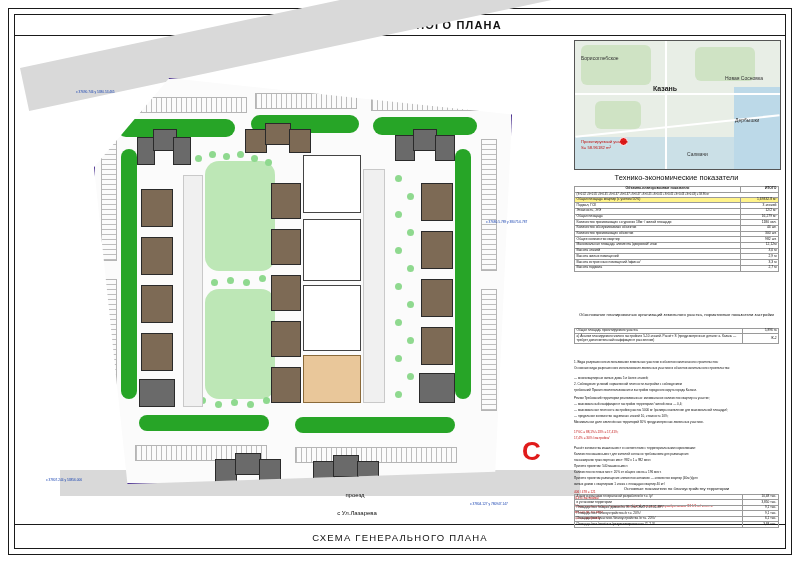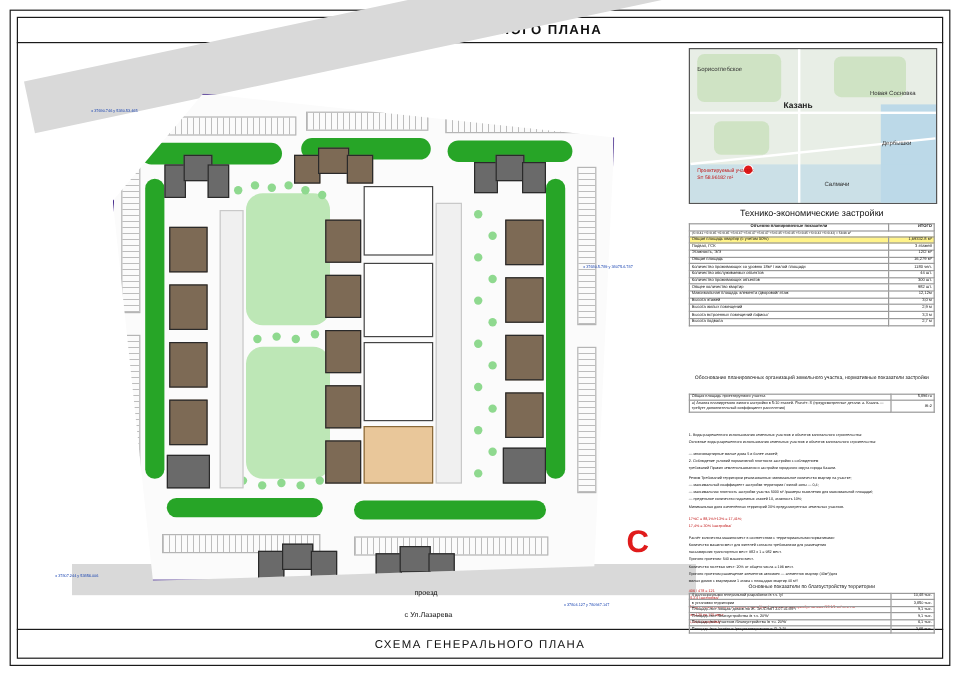--- a/index.html
+++ b/index.html
@@ -223,21 +223,21 @@
       <div class="map-label" style="left:150px;top:34px;">Новая Сосновка</div>
       <div class="map-label" style="left:6px;top:14px;">Борисоглебское</div>
       <div class="map-label" style="left:160px;top:76px;">Дербышки</div>
       <div class="map-label" style="left:112px;top:110px;">Салмачи</div>
       <div class="map-city" style="left:78px;top:44px;">Казань</div>
       <div class="map-pin" style="left:44px;top:96px;"></div>
       <div class="map-callout" style="left:6px;top:98px;white-space:pre;">Проектируемый участок
 S= 58.96182 m²</div>
     </div>
 
-    <div class="tep-title">Технико-экономические застройки</div>
+    <div class="tep-title">Технико-экономические показатели</div>
 
     <table class="tep-table">
       <tbody>
         <tr>
           <td class="hd">Объемно-планировочные показатели</td>
           <td class="hd num">ИТОГО</td>
         </tr>
         <tr>
           <td class="tep-formula" colspan="2">(S×0.42 +S×0.45 +S×0.45 +S×0.47 +S×0.47 +S×0.47 +S×0.45 +S×0.45 +S×0.45 +S×0.43 +S×0.43) = 58.96 м²</td>
         </tr>

